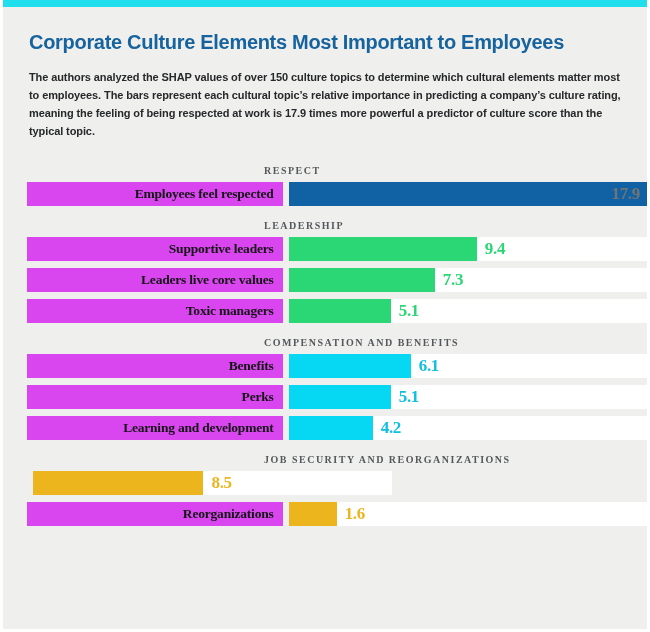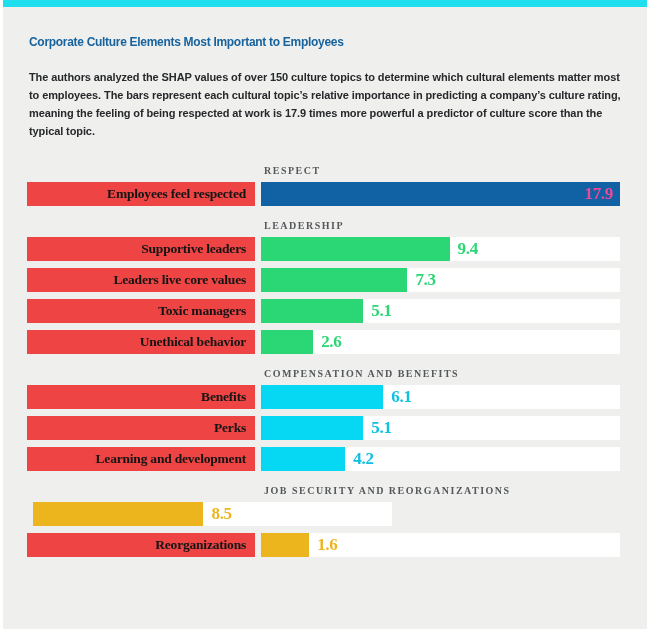--- a/index.html
+++ b/index.html
@@ -18,21 +18,21 @@
   }
   .accent-strip {
     height: 7px;
     width: 100%;
   }
   .content {
     padding: 24px 0 0 24px;
   }
   .title {
     margin: 0 0 15px 2px;
-    font-size: 12px;
+    font-size: 20px;
     font-weight: bold;
     letter-spacing: -0.3px;
     line-height: 22px;
   }
   .intro {
     margin: 0 0 25px 2px;
     width: 600px;
     font-size: 11px;
     font-weight: bold;
     color: #26282a;
@@ -48,22 +48,22 @@
     color: #55585b;
     white-space: nowrap;
     line-height: 11px;
   }
   .bar-row {
     display: flex;
     height: 24px;
     margin-bottom: 7px;
   }
   .row-label {
-    width: 228px;
-    background: #ef4444;
+    width: 256px;
+    background: #d946ef;
     box-sizing: border-box;
     padding-right: 9px;
     display: flex;
     align-items: center;
     justify-content: flex-end;
     font-size: 13.5px;
     font-weight: bold;
     color: #141414;
     letter-spacing: -0.2px;
     white-space: nowrap;
@@ -81,21 +81,21 @@
     font-size: 17px;
     font-weight: bold;
     margin-left: 8px;
     letter-spacing: -0.3px;
     line-height: 24px;
   }
   .bar-value.inside {
     position: absolute;
     right: 7px;
     margin-left: 0;
-    color: #ec4899;
+    color: #737373;
   }
 </style>
 </head>
 <body>
 
 <div class="page">
   <div class="accent-strip" style="background: rgb(31, 222, 238);"></div>
   <div class="content">
     <h1 class="title" style="color: rgb(23, 99, 158);">Corporate Culture Elements Most Important to Employees</h1>
     <p class="intro">The authors analyzed the SHAP values of over 150 culture topics to determine which cultural elements matter most to employees. The bars represent each cultural topic’s relative importance in predicting a company’s culture rating, meaning the feeling of being respected at work is 17.9 times more powerful a predictor of culture score than the typical topic.</p>
@@ -124,27 +124,20 @@
             <div class="row-track">
               <div class="bar" style="width: 40.7821%; background: rgb(43, 214, 116);"></div>
               <span class="bar-value" style="color: rgb(43, 214, 116);">7.3</span>
             </div>
           </div>
           <div class="bar-row">
             <div class="row-label">Toxic managers</div>
             <div class="row-track">
               <div class="bar" style="width: 28.4916%; background: rgb(43, 214, 116);"></div>
               <span class="bar-value" style="color: rgb(43, 214, 116);">5.1</span>
-            </div>
-          </div>
-          <div class="bar-row">
-            <div class="row-label">Unethical behavior</div>
-            <div class="row-track">
-              <div class="bar" style="width: 14.5251%; background: rgb(43, 214, 116);"></div>
-              <span class="bar-value" style="color: rgb(43, 214, 116);">2.6</span>
             </div>
           </div>
         </div>
         <div class="chart-section">
           <div class="section-label">COMPENSATION AND BENEFITS</div>
           <div class="bar-row">
             <div class="row-label">Benefits</div>
             <div class="row-track">
               <div class="bar" style="width: 34.0782%; background: rgb(6, 215, 242);"></div>
               <span class="bar-value" style="color: rgb(15, 192, 226);">6.1</span>

